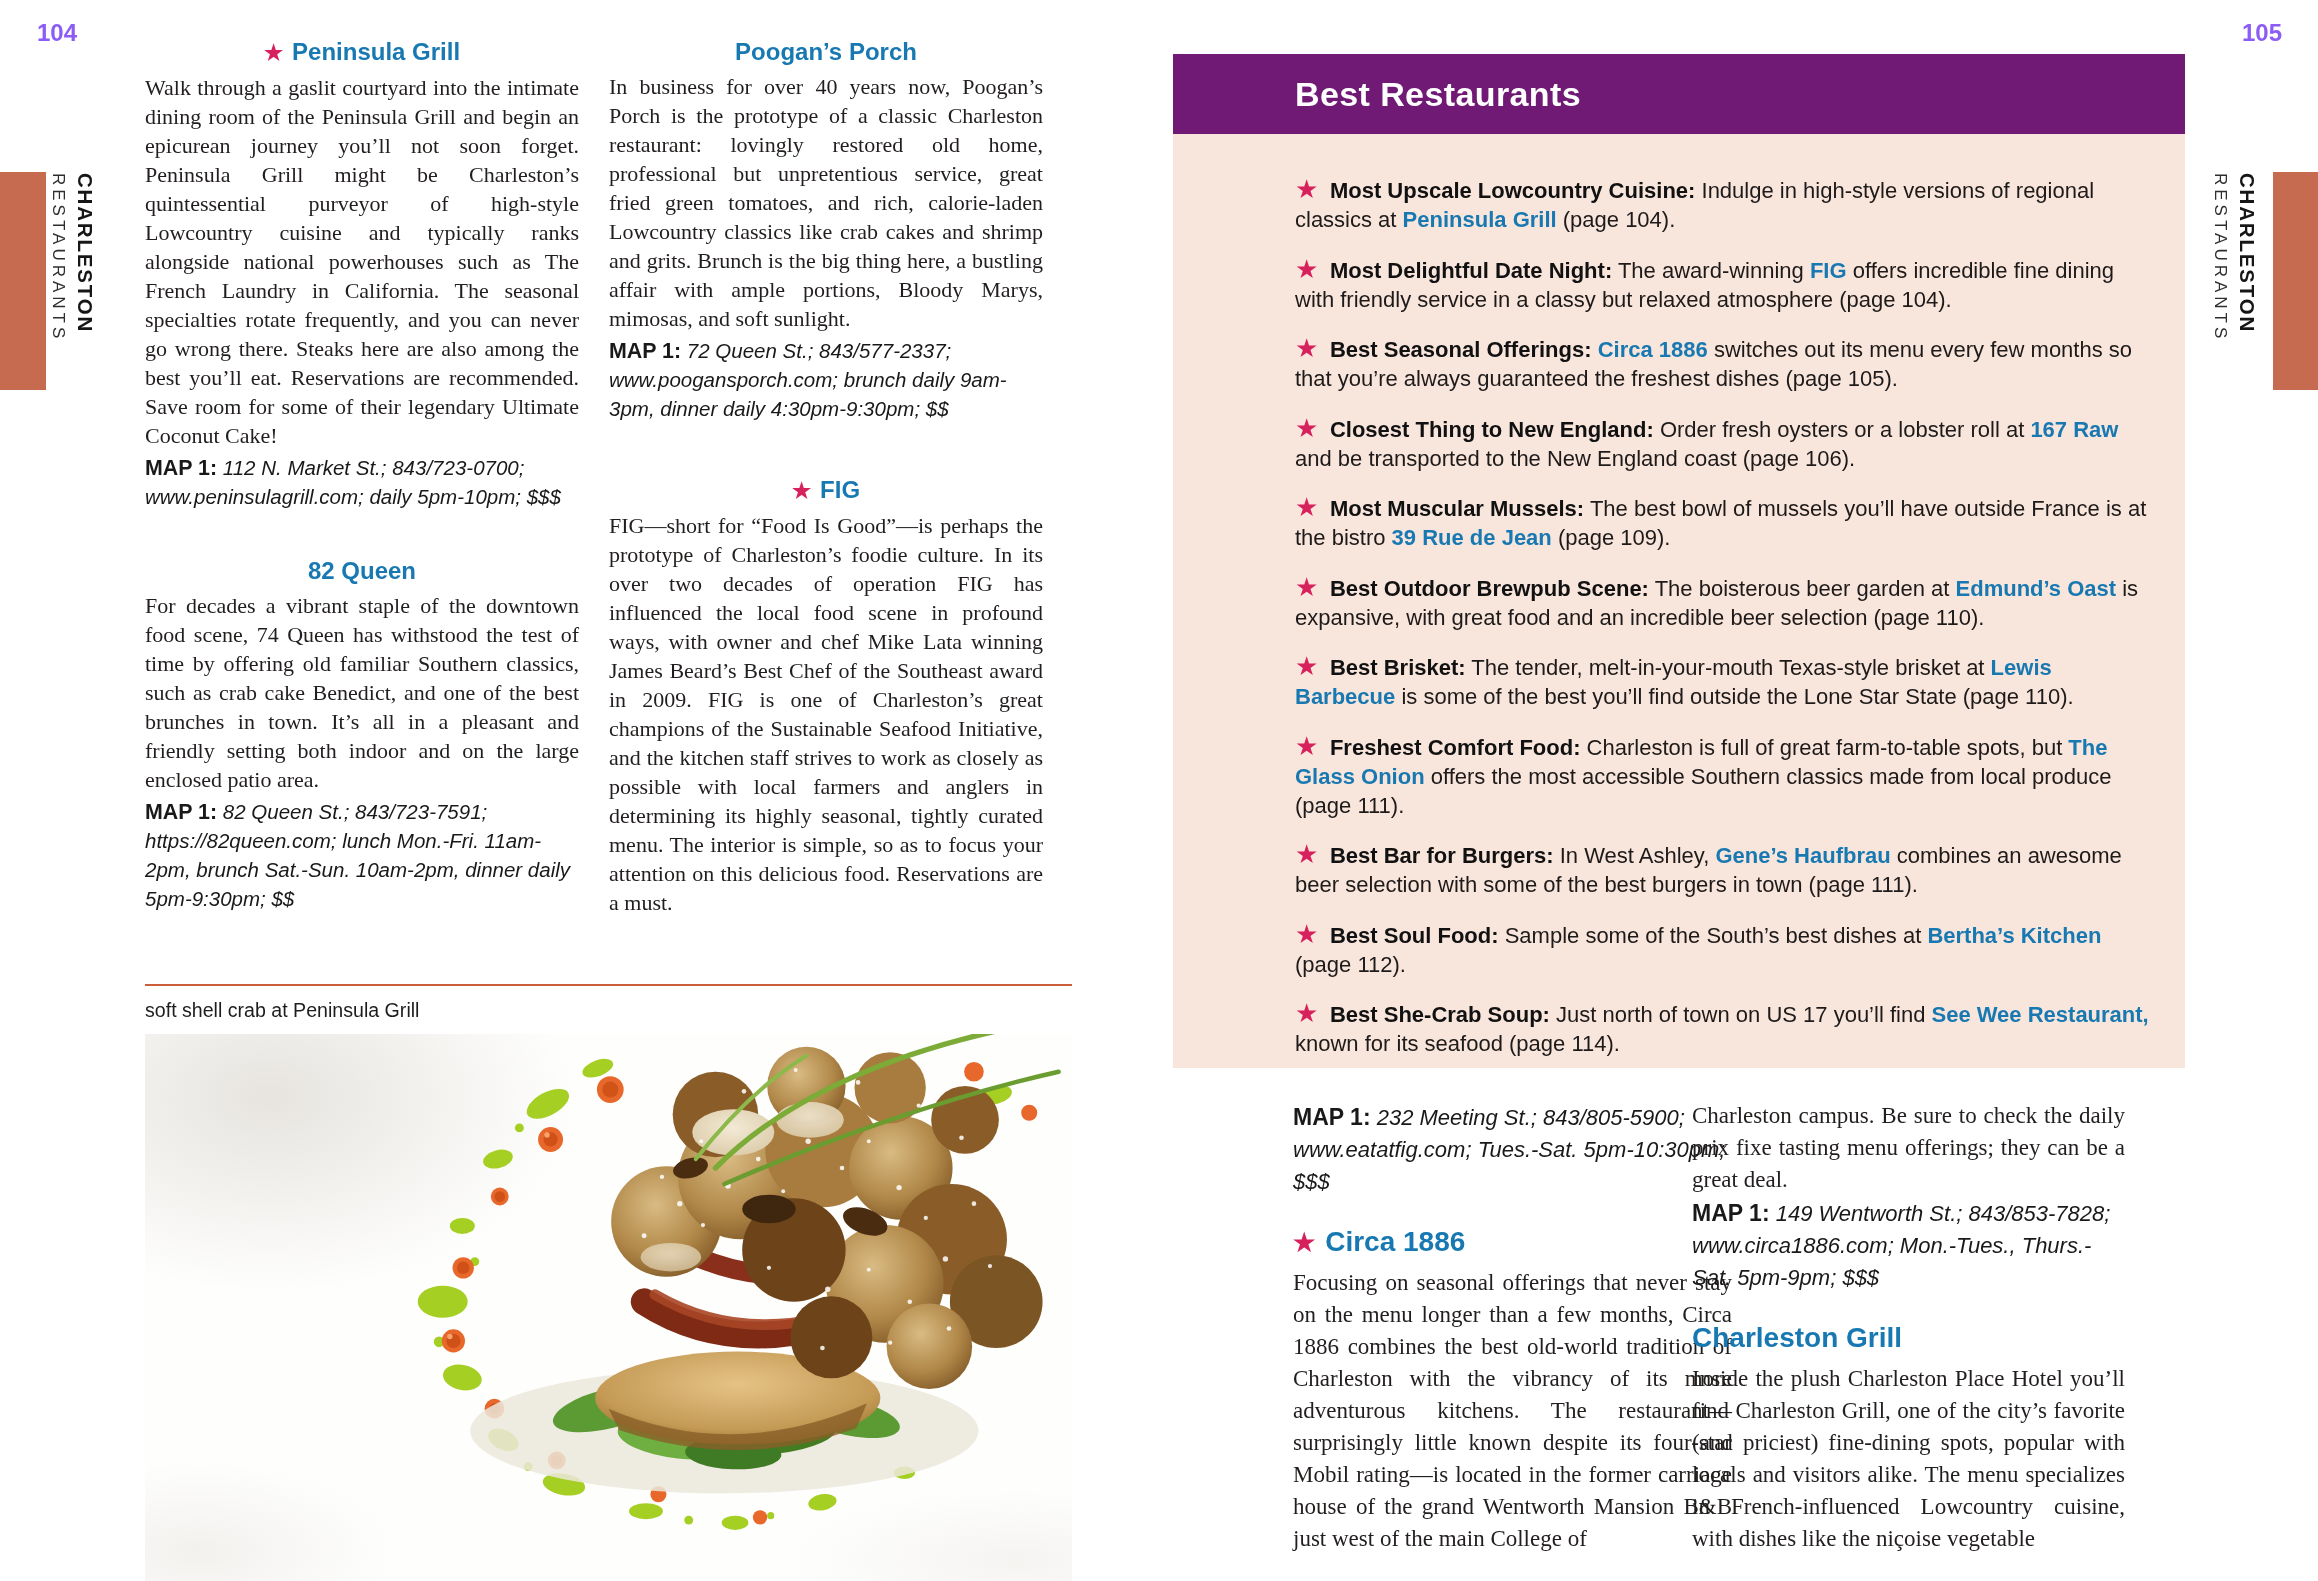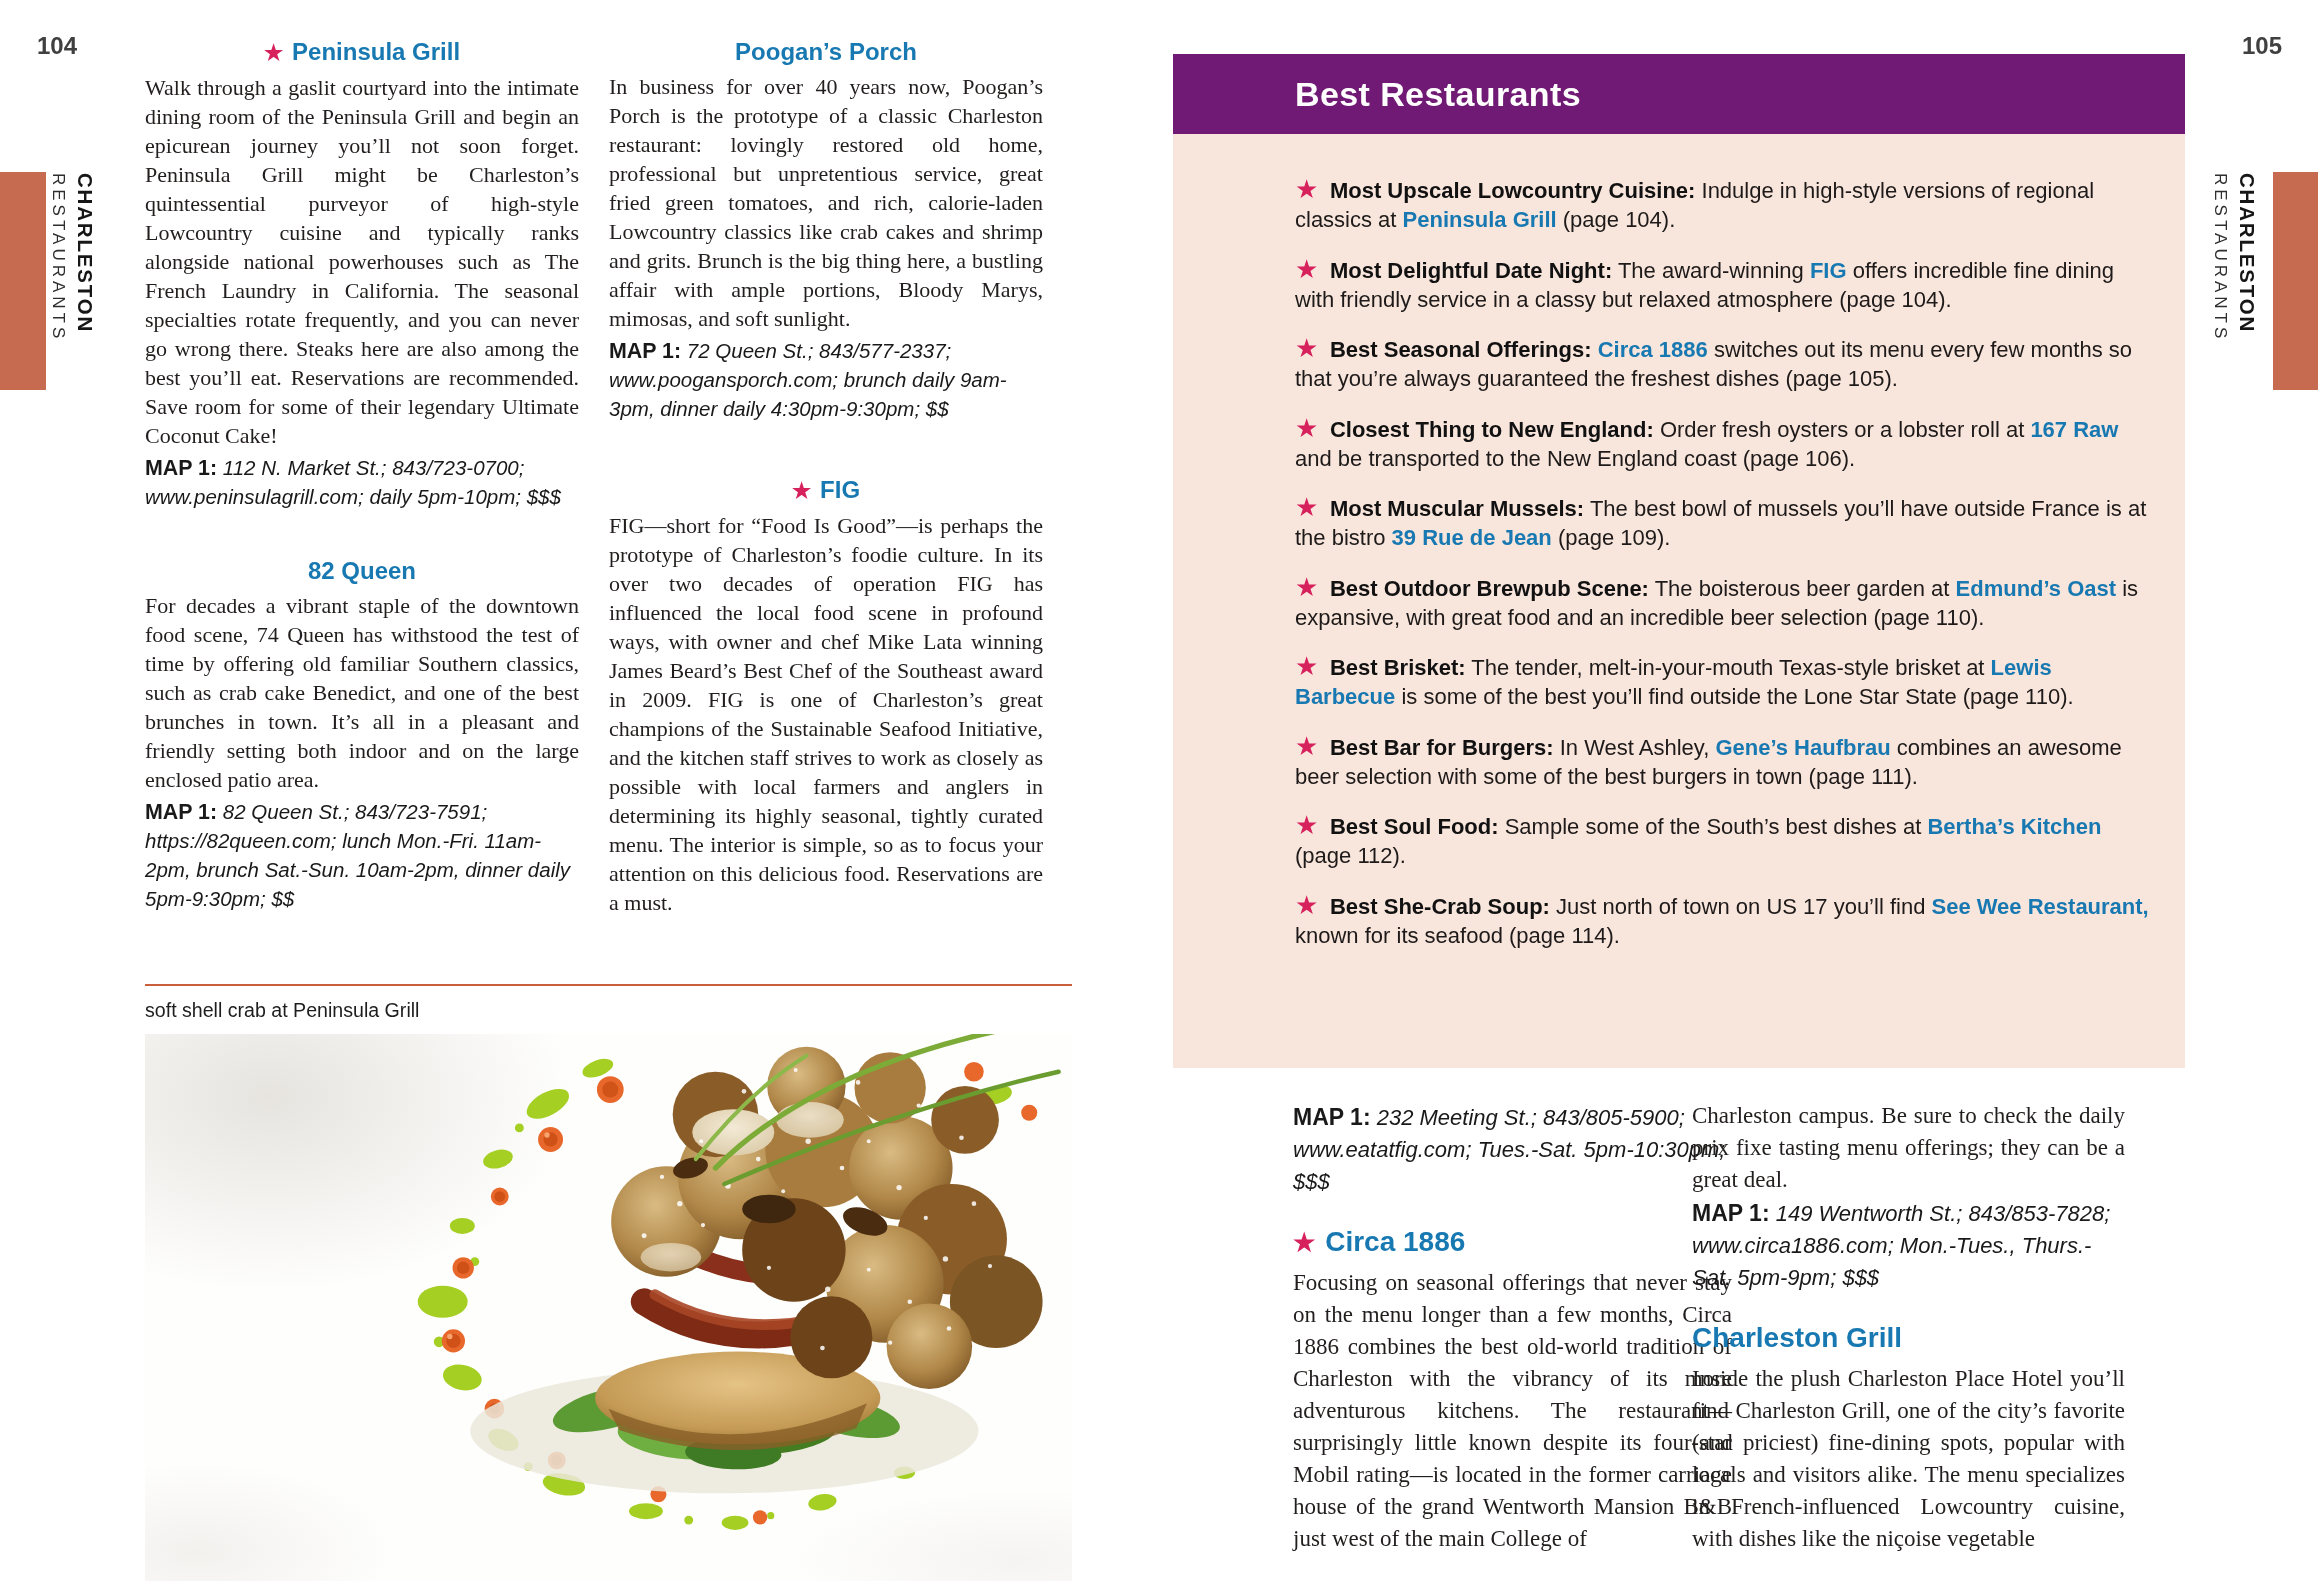--- a/index.html
+++ b/index.html
@@ -1,20 +1,20 @@
 <!DOCTYPE html>
 <html style="font-size:14.3px"><head>
 <meta charset="utf-8">
 <style>
   html,body{margin:0;padding:0;background:#ffffff;}
   #spread{position:relative;width:2319px;height:1581px;background:#ffffff;overflow:hidden;
           font-family:"Liberation Sans",sans-serif;color:#1f1c1b;}
 
   
-  .pagenum{position:absolute;top:32px;font:bold 24px/27px "Liberation Sans",sans-serif;color:#404040;}
+  .pagenum{position:absolute;top:19px;font:bold 24px/27px "Liberation Sans",sans-serif;color:#8b5cf6;}
   #pagenum-left{left:37px;}
   #pagenum-right{right:37px;}
 
   .tab-block{position:absolute;top:172px;width:46px;height:218px;background:#C66A50;}
   #tab-block-left{left:0;}
   #tab-block-right{right:0;}
   .vtab{position:absolute;writing-mode:vertical-rl;white-space:nowrap;top:173px;}
   .vtab.main{font:bold 20.5px "Liberation Sans",sans-serif;letter-spacing:1.8px;color:#161616;}
   .vtab.sub{font:17px "Liberation Sans",sans-serif;letter-spacing:4px;color:#2e2e2e;}
   #tab-left-main{left:73px;}
@@ -282,20 +282,21 @@
   <div id="best-box">
     <div id="best-header">Best Restaurants</div>
     <div id="best-list">
         <p class="best-item"><span class="bstar">★</span><span class="blabel">Most Upscale Lowcountry Cuisine:</span> Indulge in high-style versions of regional classics at <span class="bname">Peninsula Grill</span> (page 104).</p>
         <p class="best-item"><span class="bstar">★</span><span class="blabel">Most Delightful Date Night:</span> The award-winning <span class="bname">FIG</span> offers incredible fine dining with friendly service in a classy but relaxed atmosphere (page 104).</p>
         <p class="best-item"><span class="bstar">★</span><span class="blabel">Best Seasonal Offerings:</span> <span class="bname">Circa 1886</span> switches out its menu every few months so that you’re always guaranteed the freshest dishes (page 105).</p>
         <p class="best-item"><span class="bstar">★</span><span class="blabel">Closest Thing to New England:</span> Order fresh oysters or a lobster roll at <span class="bname">167 Raw</span> and be transported to the New England coast (page 106).</p>
         <p class="best-item"><span class="bstar">★</span><span class="blabel">Most Muscular Mussels:</span> The best bowl of mussels you’ll have outside France is at the bistro <span class="bname">39 Rue de Jean</span> (page 109).</p>
         <p class="best-item"><span class="bstar">★</span><span class="blabel">Best Outdoor Brewpub Scene:</span> The boisterous beer garden at <span class="bname">Edmund’s Oast</span> is expansive, with great food and an incredible beer selection (page 110).</p>
         <p class="best-item"><span class="bstar">★</span><span class="blabel">Best Brisket:</span> The tender, melt-in-your-mouth Texas-style brisket at <span class="bname">Lewis Barbecue</span> is some of the best you’ll find outside the Lone Star State (page 110).</p>
+        <p class="best-item"><span class="bstar">★</span><span class="blabel">Freshest Comfort Food:</span> Charleston is full of great farm-to-table spots, but <span class="bname">The Glass Onion</span> offers the most accessible Southern classics made from local produce (page 111).</p>
         <p class="best-item"><span class="bstar">★</span><span class="blabel">Best Bar for Burgers:</span> In West Ashley, <span class="bname">Gene’s Haufbrau</span> combines an awesome beer selection with some of the best burgers in town (page 111).</p>
         <p class="best-item"><span class="bstar">★</span><span class="blabel">Best Soul Food:</span> Sample some of the South’s best dishes at <span class="bname">Bertha’s Kitchen</span> (page 112).</p>
         <p class="best-item"><span class="bstar">★</span><span class="blabel">Best She-Crab Soup:</span> Just north of town on US 17 you’ll find <span class="bname">See Wee Restaurant,</span> known for its seafood (page 114).</p>
       </div>
   </div>
 
   <div class="rcol large" id="right-col1">
       <p class="map"><span class="map-label">MAP 1:</span> <span class="map-detail">232 Meeting St.; 843/805-5900; www.eatatfig.com; Tues.-Sat. 5pm-10:30pm; $$$</span></p>
       <div class="article">
         <h2 class="head"><span class="star">★</span><span class="title-text">Circa 1886</span></h2>

